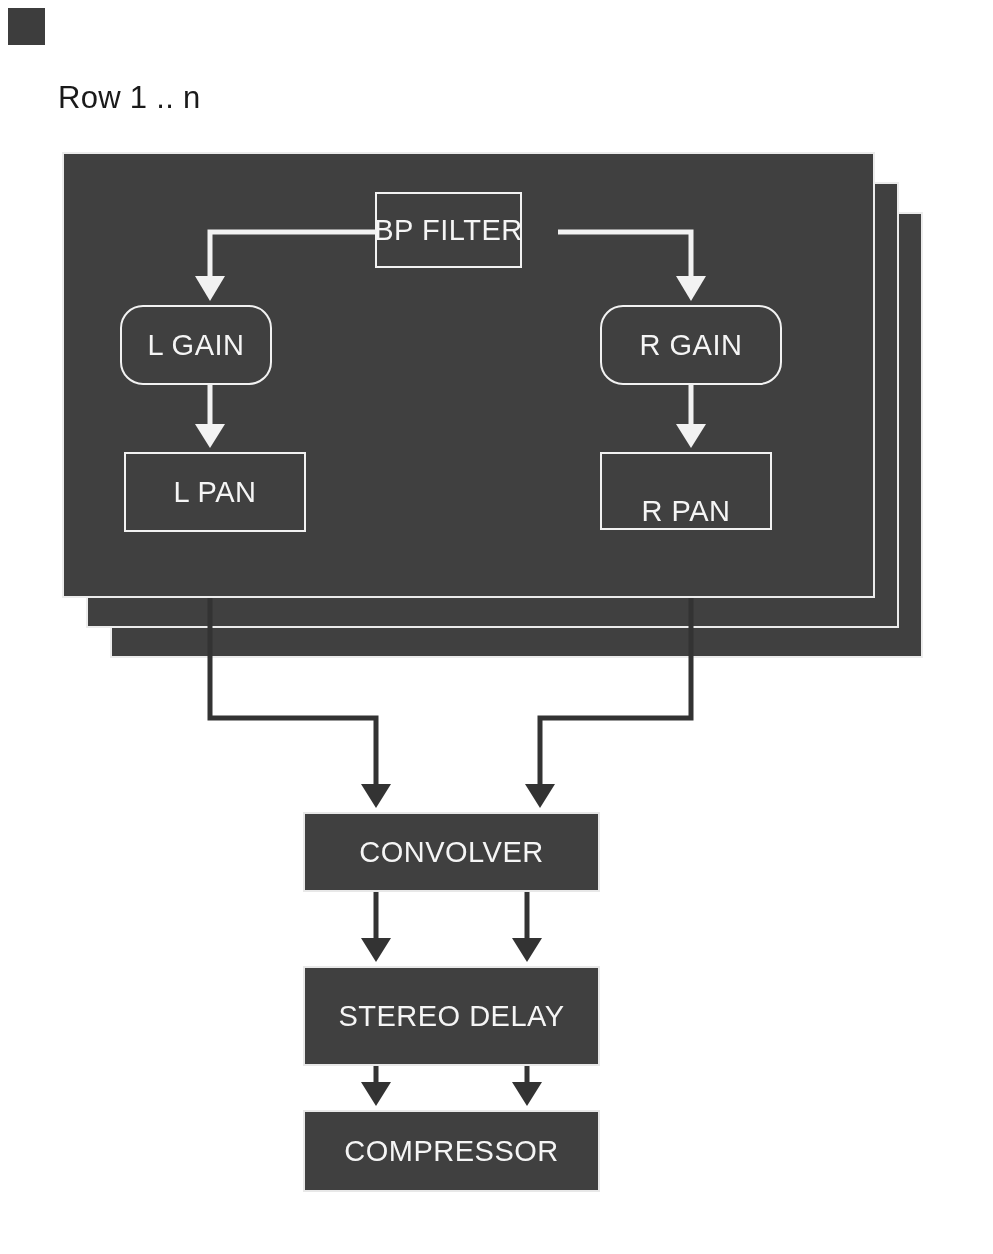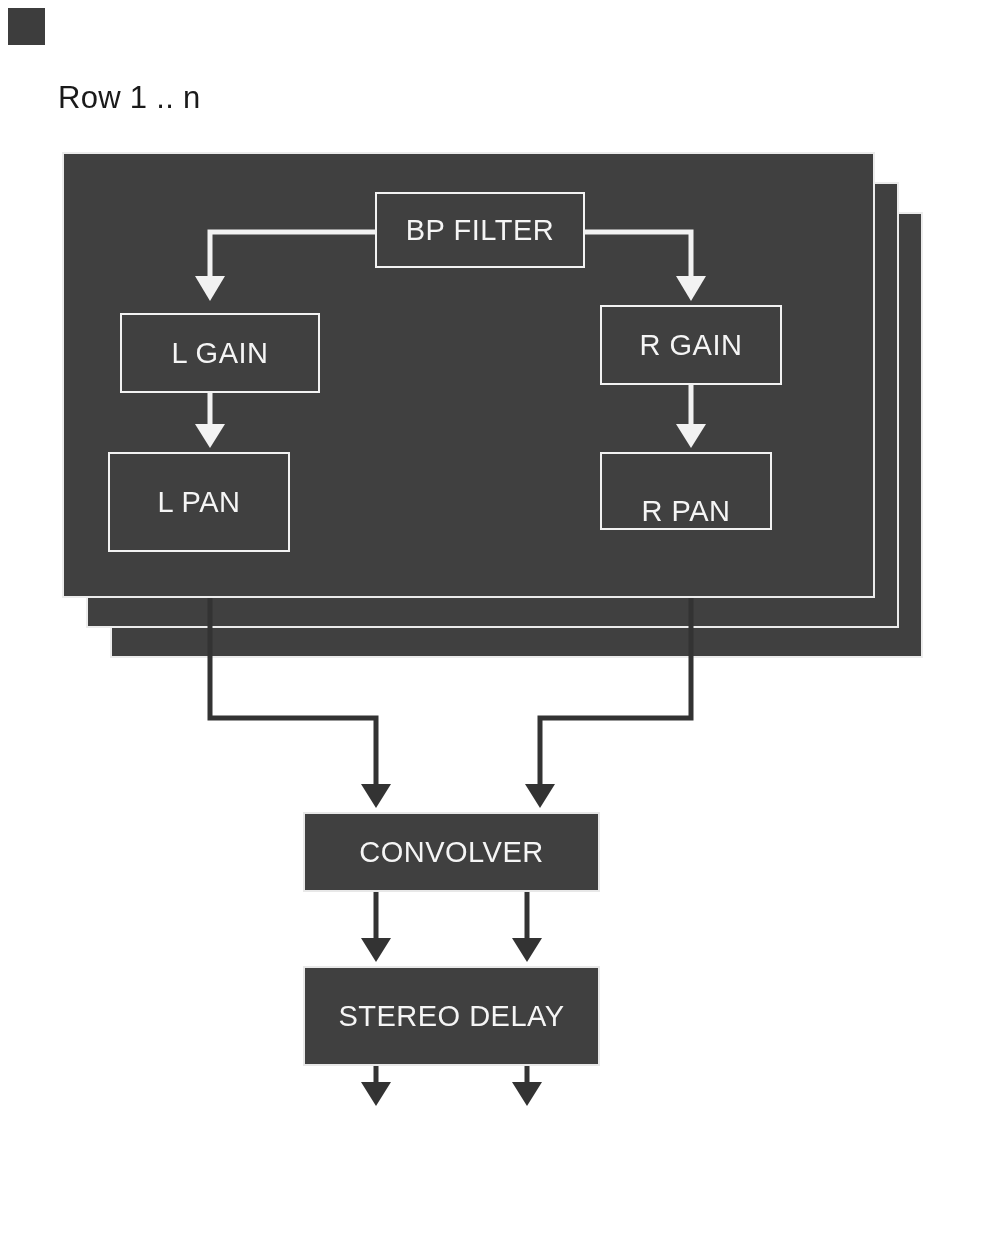--- a/index.html
+++ b/index.html
@@ -48,24 +48,24 @@
   .node{
     position:absolute;z-index:5;
     background:var(--panel);
     border:2px solid var(--box-border);
     box-sizing:border-box;
     display:flex;align-items:center;justify-content:center;
     color:var(--box-text);
     font-size:29px;letter-spacing:0.5px;
     white-space:nowrap;
   }
-  .node-bp{left:375px;top:192px;width:210px;height:76px;}
-  .node-lgain{left:120px;top:313px;width:200px;height:80px;}
-  .node-rgain{left:600px;top:305px;width:182px;height:80px;}
-  .node-lpan{left:108px;top:452px;width:182px;height:100px;}
+  .node-bp{left:375px;top:192px;width:147px;height:76px;}
+  .node-lgain{left:120px;top:305px;width:152px;height:80px;border-radius:23px;}
+  .node-rgain{left:600px;top:305px;width:182px;height:80px;border-radius:23px;}
+  .node-lpan{left:124px;top:452px;width:182px;height:80px;}
   .node-rpan{left:600px;top:452px;width:172px;height:78px;align-items:flex-end;}
   .node-bottom{left:303px;width:297px;border-color:#e8e8e8;text-align:right;}
   .node-convolver{top:812px;height:80px;}
   .node-delay{top:966px;height:100px;}
   .node-comp{top:1110px;height:82px;}
 </style>
 </head>
 <body>
 
 <div class="stage">
@@ -140,14 +140,17 @@
   <div class="node node-rpan">
     <span>R PAN</span>
   </div>
 
   <div class="node node-bottom node-convolver">
     <span>CONVOLVER</span>
   </div>
   <div class="node node-bottom node-delay">
     <span>STEREO DELAY</span>
   </div>
+  <div class="node node-bottom node-comp">
+    <span>COMPRESSOR</span>
+  </div>
 
 </div>
 
 </body></html>

